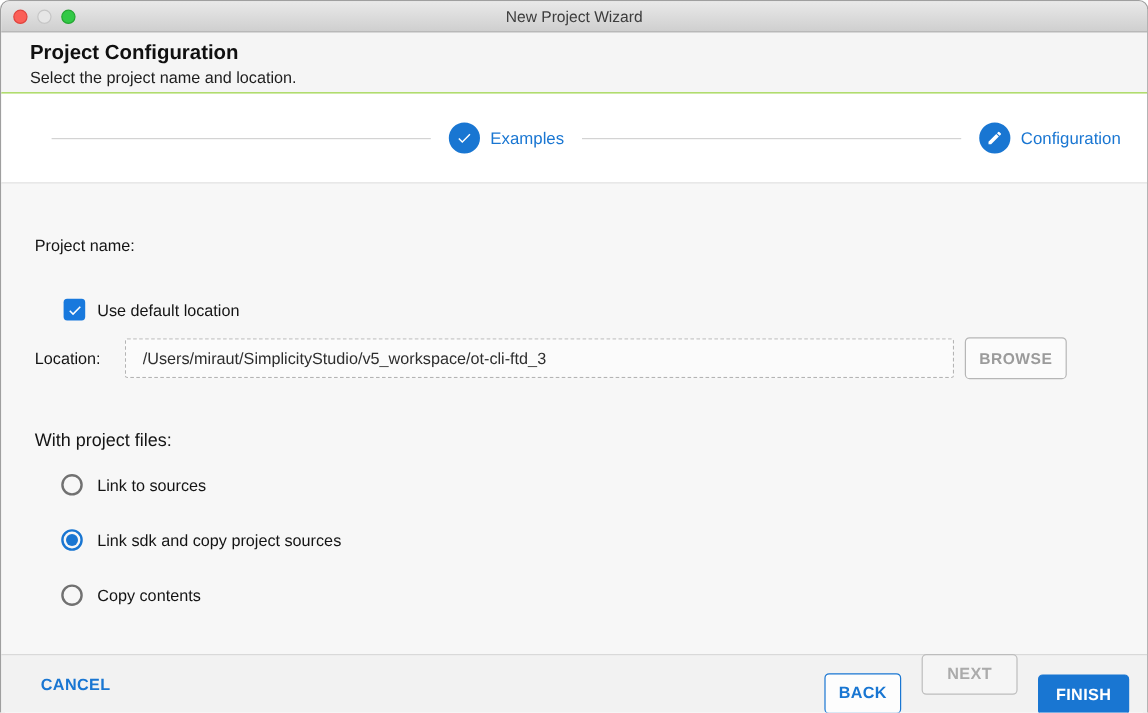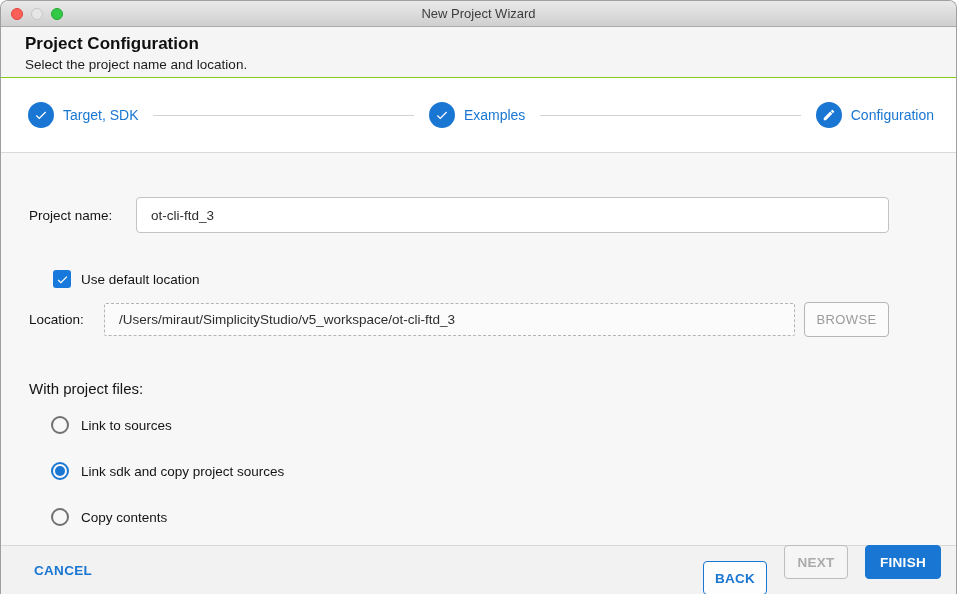--- a/index.html
+++ b/index.html
@@ -99,21 +99,21 @@
     padding: 0 14px;
     font-size: 13.5px; color: #2e2e2e;
     font-family: inherit;
     outline: none;
   }
   .browse-btn {
     width: 85px; height: 35px; margin-left: 9px; flex: none;
     background: #fbfbfb;
     border: 1px solid #b6b6b6;
     border-radius: 4px;
-    font-size: 13px; font-weight: 400; letter-spacing: 0.4px;
+    font-size: 13px; font-weight: 700; letter-spacing: 0.4px;
     color: #9b9b9b;
     font-family: inherit;
     cursor: pointer;
   }
   .group-label { margin-top: 43px; font-size: 15px; color: #141414; }
   .radio-row { margin-top: 19px; padding-left: 22px; gap: 12px; cursor: pointer; }
   .radio-row + .radio-row { margin-top: 28px; }
   .radio {
     width: 18px; height: 18px; border-radius: 50%;
     border: 2px solid #717171;
@@ -140,22 +140,22 @@
     cursor: pointer;
   }
   .footer-buttons { margin-left: auto; display: flex; gap: 17px; }
   .btn {
     height: 34px; border-radius: 4px;
     font-size: 13.5px; font-weight: 600; letter-spacing: 0.3px;
     font-family: inherit;
     cursor: pointer;
   }
   .btn-back   { width: 64px; background: #fdfdfd; border: 1px solid var(--accent); color: var(--accent); margin-top: 16px; }
-  .btn-next   { width: 64px; background: #f5f5f5; border: 1px solid #bdbdbd; color: #ababab; cursor: default; }
-  .btn-finish { width: 76px; background: var(--accent); border: 1px solid var(--accent); color: #ffffff; }
+  .btn-next   { width: 80px; background: #f5f5f5; border: 1px solid #bdbdbd; color: #ababab; cursor: default; }
+  .btn-finish { width: 76px; background: var(--accent); border: 1px solid var(--accent); color: #ffffff; margin-top: 17px; }
   :root { --accent: #1976d2; }
 </style>
 </head>
 <body>
 
 <div class="window">
 
   <div class="titlebar">
     <div class="traffic-lights">
       <span class="tl tl-close"></span>
@@ -164,28 +164,20 @@
     </div>
     <span class="titlebar-title">New Project Wizard</span>
   </div>
 
   <div class="header">
     <div class="header-title">Project Configuration</div>
     <div class="header-subtitle">Select the project name and location.</div>
   </div>
 
   <div class="stepper">
-    <div class="step">
-      <span class="step-circle">
-        <svg viewBox="0 0 24 24">
-            <path d="M9 16.2 4.8 12l-1.5 1.5L9 19.2 20.7 7.5 19.2 6z" fill="#fff"></path>
-          </svg>
-      </span>
-      <span class="step-label">Target, SDK</span>
-    </div>
     <div class="connector"></div>
     <div class="step">
       <span class="step-circle">
         <svg viewBox="0 0 24 24">
             <path d="M9 16.2 4.8 12l-1.5 1.5L9 19.2 20.7 7.5 19.2 6z" fill="#fff"></path>
           </svg>
       </span>
       <span class="step-label">Examples</span>
     </div>
     <div class="connector"></div>
@@ -196,21 +188,20 @@
           </svg>
       </span>
       <span class="step-label">Configuration</span>
     </div>
   </div>
 
   <div class="form">
 
     <div class="row">
       <label class="form-label name-label">Project name:</label>
-      <input class="text-input" type="text" value="ot-cli-ftd_3" style="">
     </div>
 
     <div class="row checkbox-row">
       <span class="checkbox">
         <svg viewBox="0 0 24 24">
             <path d="M9 16.2 4.8 12l-1.7 1.7L9 19.6 21 7.6 19.3 5.9z" fill="#fff"></path>
           </svg>
       </span>
       <span class="form-label">Use default location</span>
     </div>

